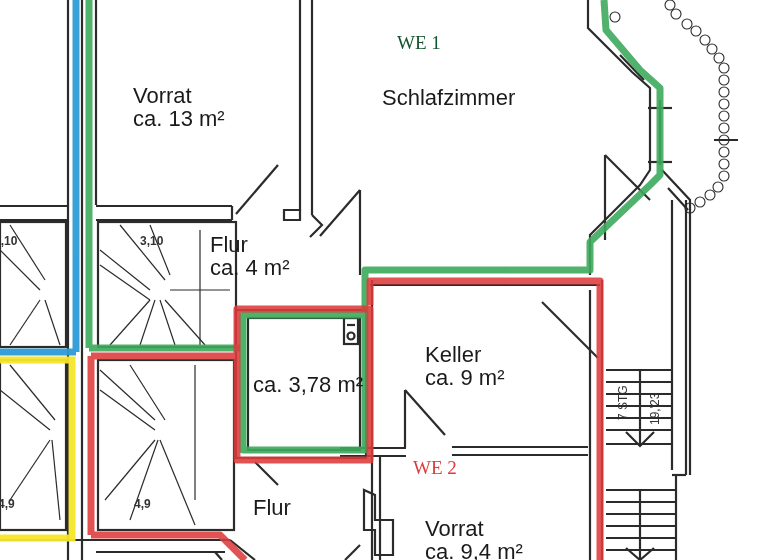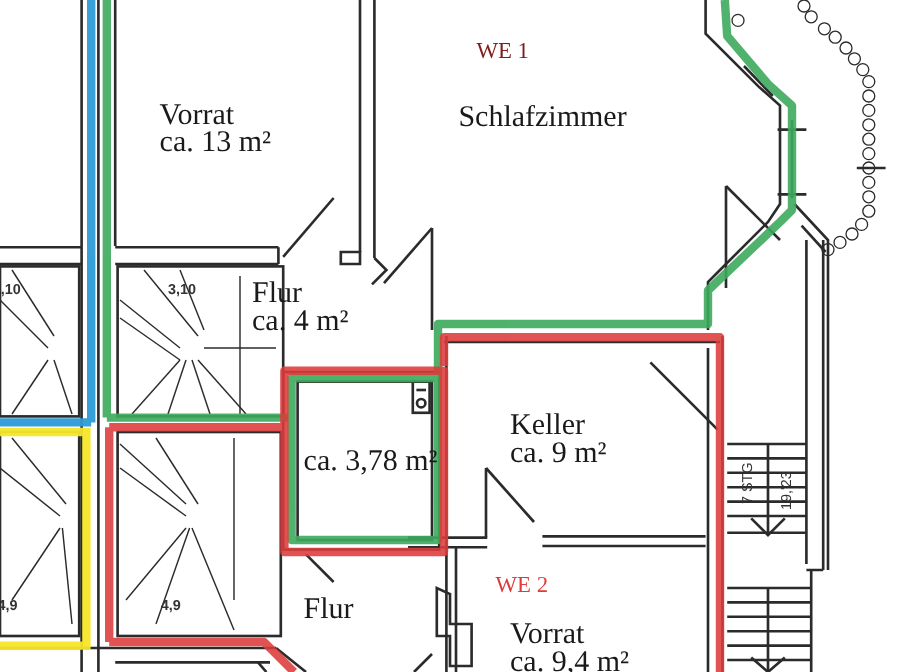--- a/index.html
+++ b/index.html
@@ -1,21 +1,21 @@
 <!DOCTYPE html>
 <html><head>
   <meta charset="utf-8">
   <style>
     html, body { margin: 0; padding: 0; background: #ffffff; }
     body { width: 768px; height: 560px; overflow: hidden; position: relative; }
     #plan { position: absolute; left: 0; top: 0; width: 768px; height: 560px; }
     .lbl {
       position: absolute;
-      font-family: Liberation Serif, serif;
-      font-size: 25px;
+      font-family: Liberation Sans, sans-serif;
+      font-size: 22px;
       line-height: 23px;
       color: #1a1a1a;
       white-space: nowrap;
     }
     .unit-lbl {
       position: absolute;
       font-family: "Liberation Serif", "DejaVu Serif", serif;
       font-size: 19px;
       white-space: nowrap;
     }
@@ -209,23 +209,23 @@
   <g stroke="#de3b3b" stroke-width="7" fill="none" opacity="0.88" stroke-linejoin="round">
     <line x1="91" y1="356" x2="240" y2="356"></line>
     <line x1="91" y1="356" x2="91" y2="535"></line>
     <polyline points="91,535 220,535 245,560"></polyline>
     <rect x="237" y="309" width="133" height="151"></rect>
     <polyline points="370,305 370,281 600,281 600,560"></polyline>
   </g>
 </svg>
 
 <div class="unit-lbl" style="left:397px; top:32px;">
-  <span style="color:#7f1d1d;">WE 1</span>
-</div>
-<div class="unit-lbl" style="left:413px; top:477px;">
+  <span style="color:#14532d;">WE 1</span>
+</div>
+<div class="unit-lbl" style="left:413px; top:457px;">
   <span style="color:#de3b3b;">WE 2</span>
 </div>
 
 <div class="lbl" style="left:133px; top:84px;">
   <div>Vorrat</div>
   <div>ca. 13 m²</div>
 </div>
 <div class="lbl" style="left:382px; top:86px;">
   <div>Schlafzimmer</div>
 </div>

